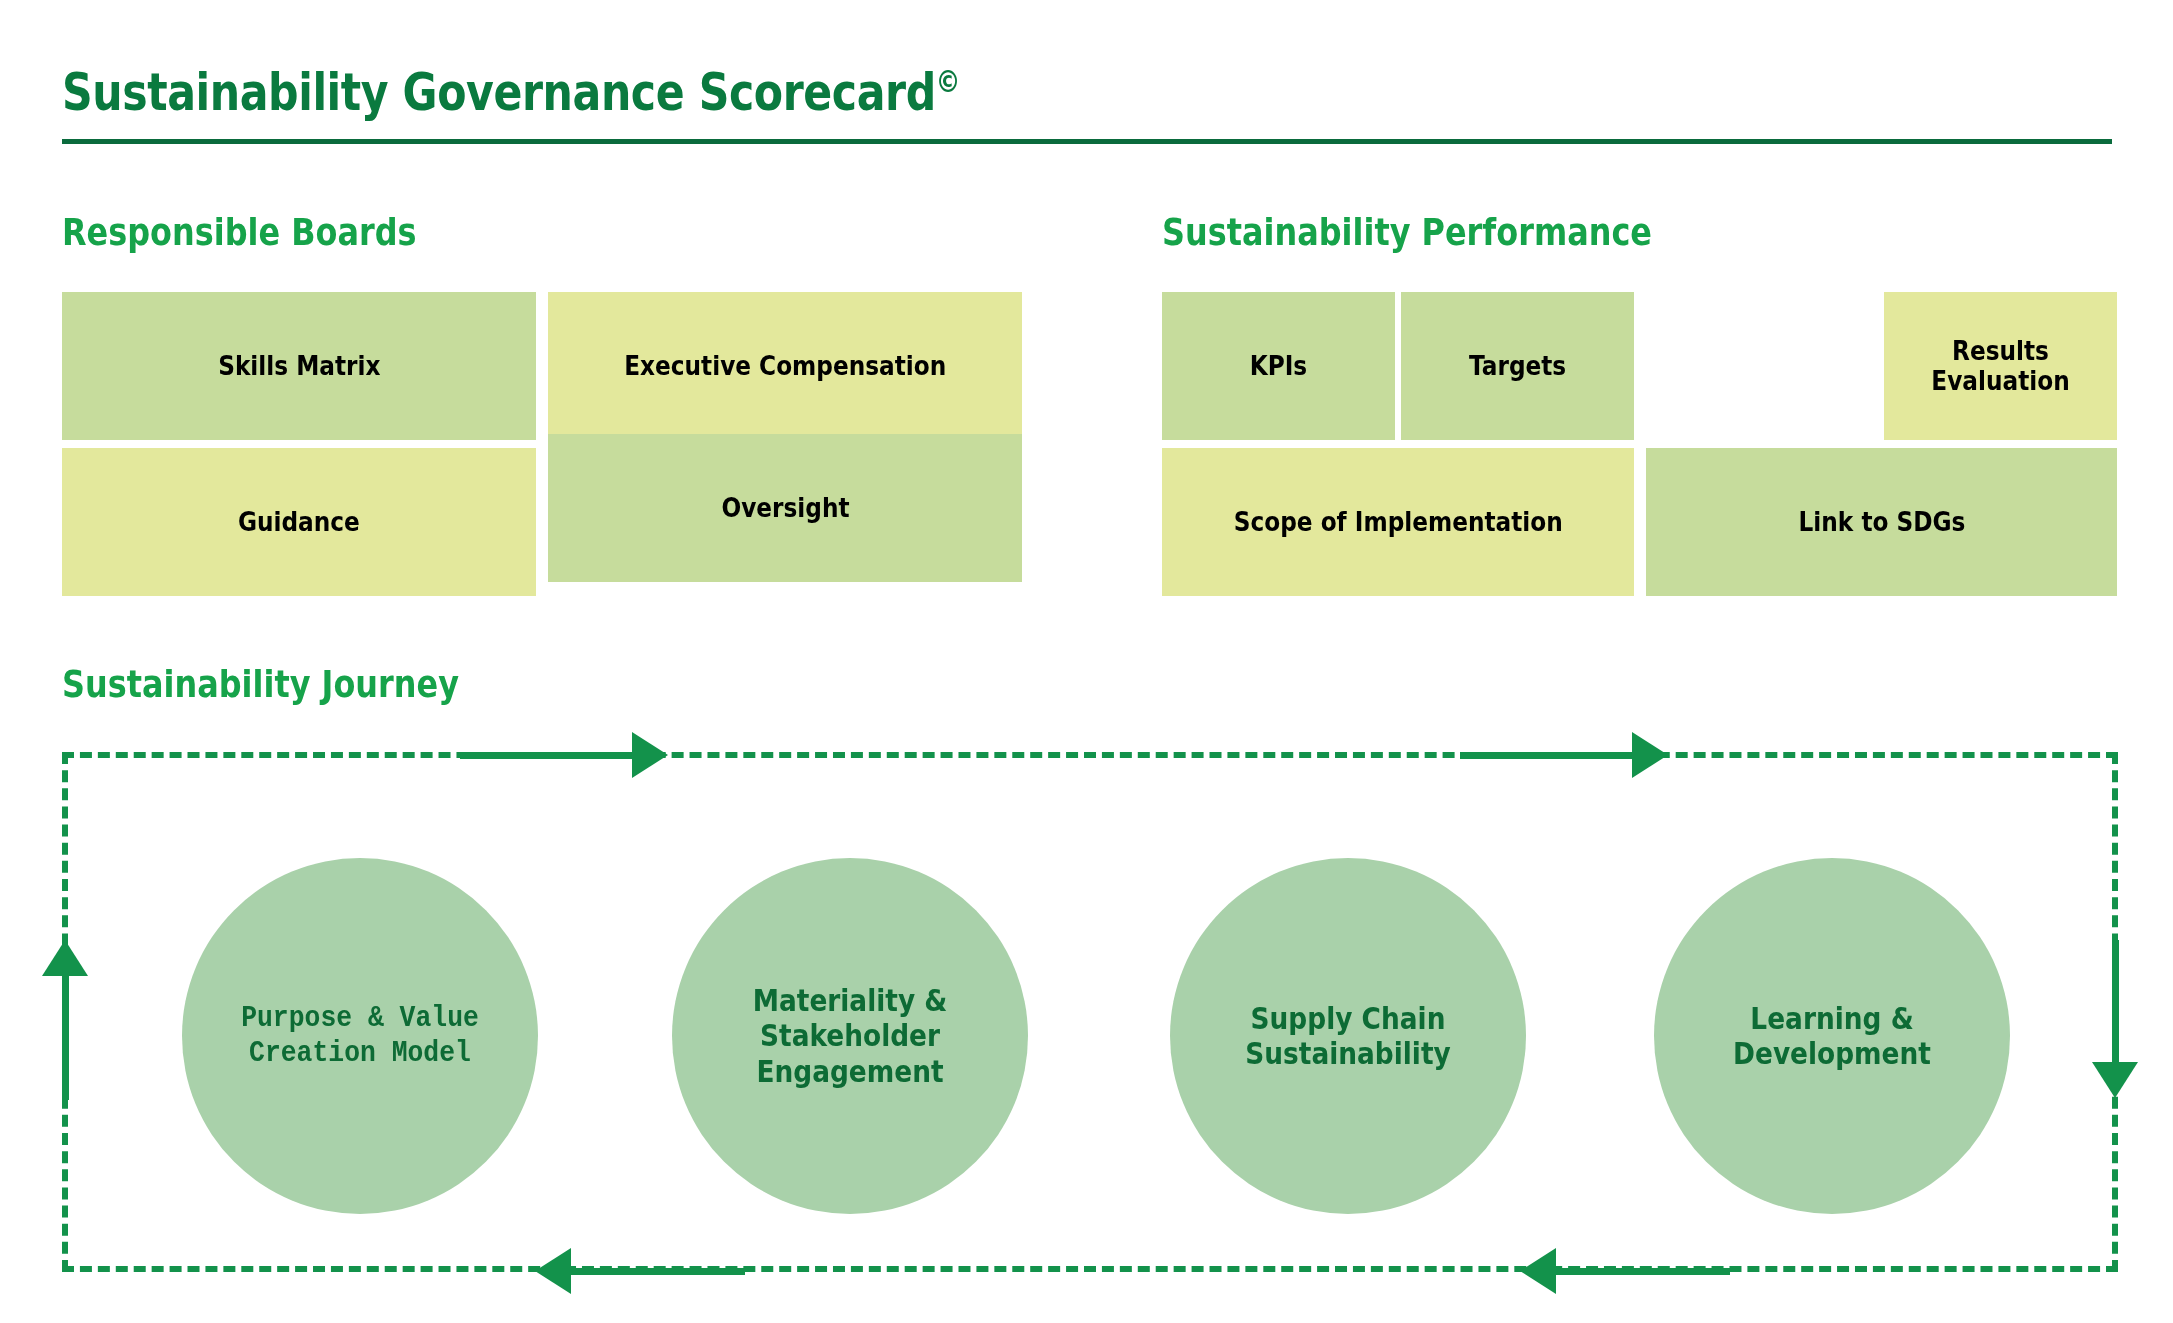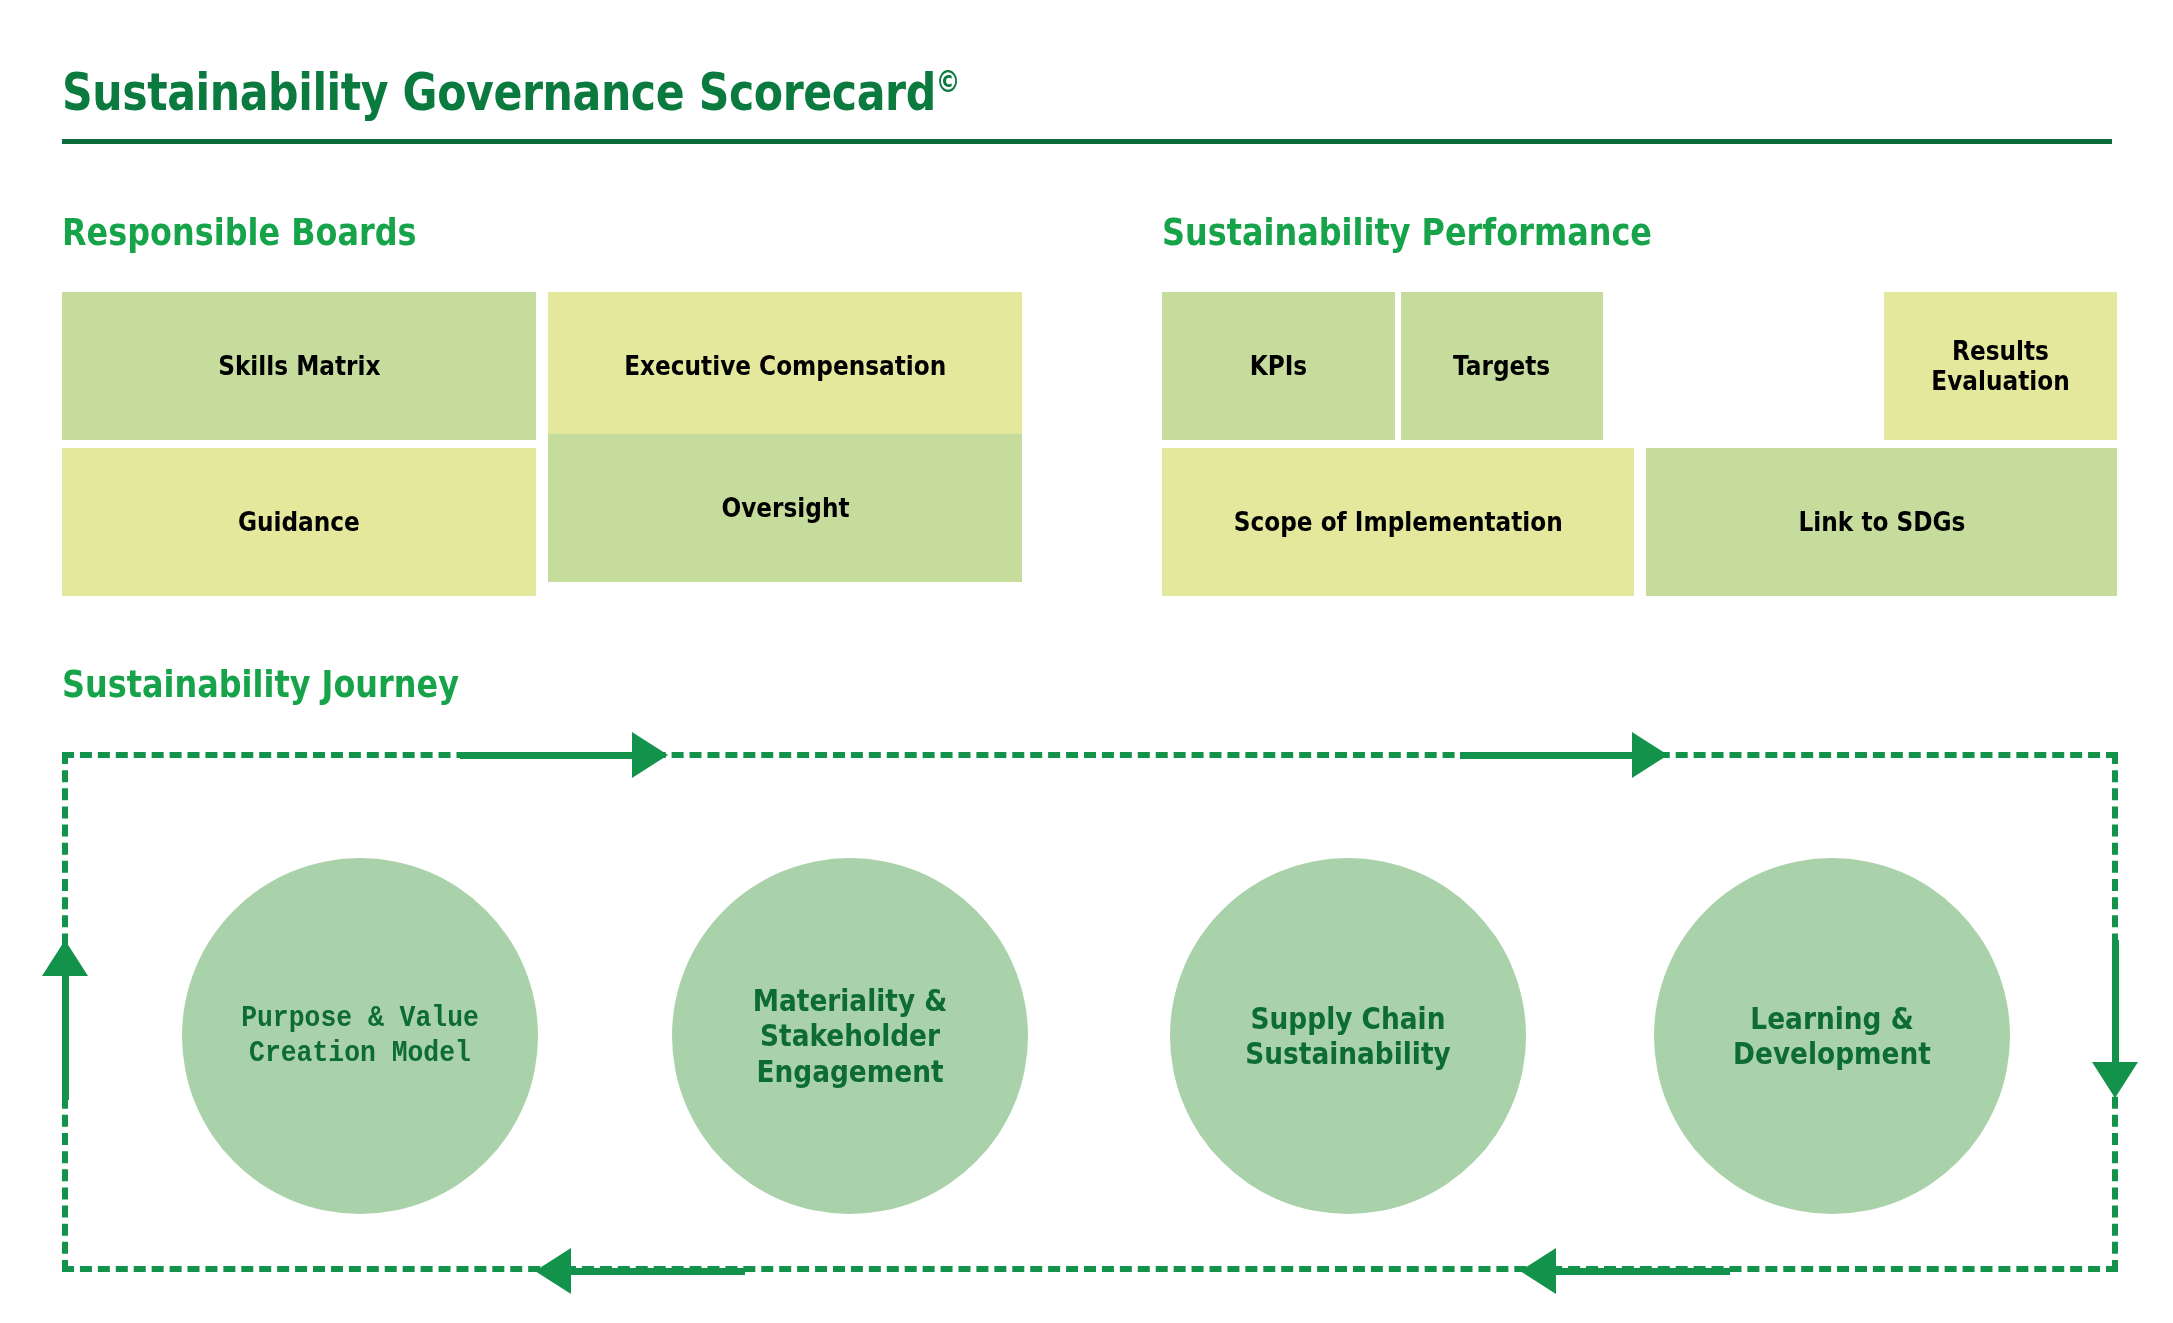--- a/index.html
+++ b/index.html
@@ -169,21 +169,21 @@
   </div>
   <div class="tile c-sage" style="left:548px; top:434px; width:474px; height:148px;">
     <span class="tile-inner">Oversight</span>
   </div>
 
   <div class="sect-head" id="head-perf">Sustainability Performance</div>
 
   <div class="tile c-sage" style="left:1162px; top:292px; width:233px; height:148px;padding-left:6px;">
     <span class="tile-inner">KPIs</span>
   </div>
-  <div class="tile c-sage" style="left:1401px; top:292px; width:202px; height:148px;">
+  <div class="tile c-sage" style="left:1401px; top:292px; width:233px; height:148px;">
     <span class="tile-inner">Targets</span>
   </div>
   <div class="tile c-lemon" style="left:1884px; top:292px; width:233px; height:148px;justify-content:flex-end;">
     <span class="tile-inner">Results Evaluation</span>
   </div>
   <div class="tile c-lemon" style="left:1162px; top:448px; width:472px; height:148px;">
     <span class="tile-inner">Scope of Implementation</span>
   </div>
   <div class="tile c-sage" style="left:1646px; top:448px; width:471px; height:148px;">
     <span class="tile-inner">Link to SDGs</span>

